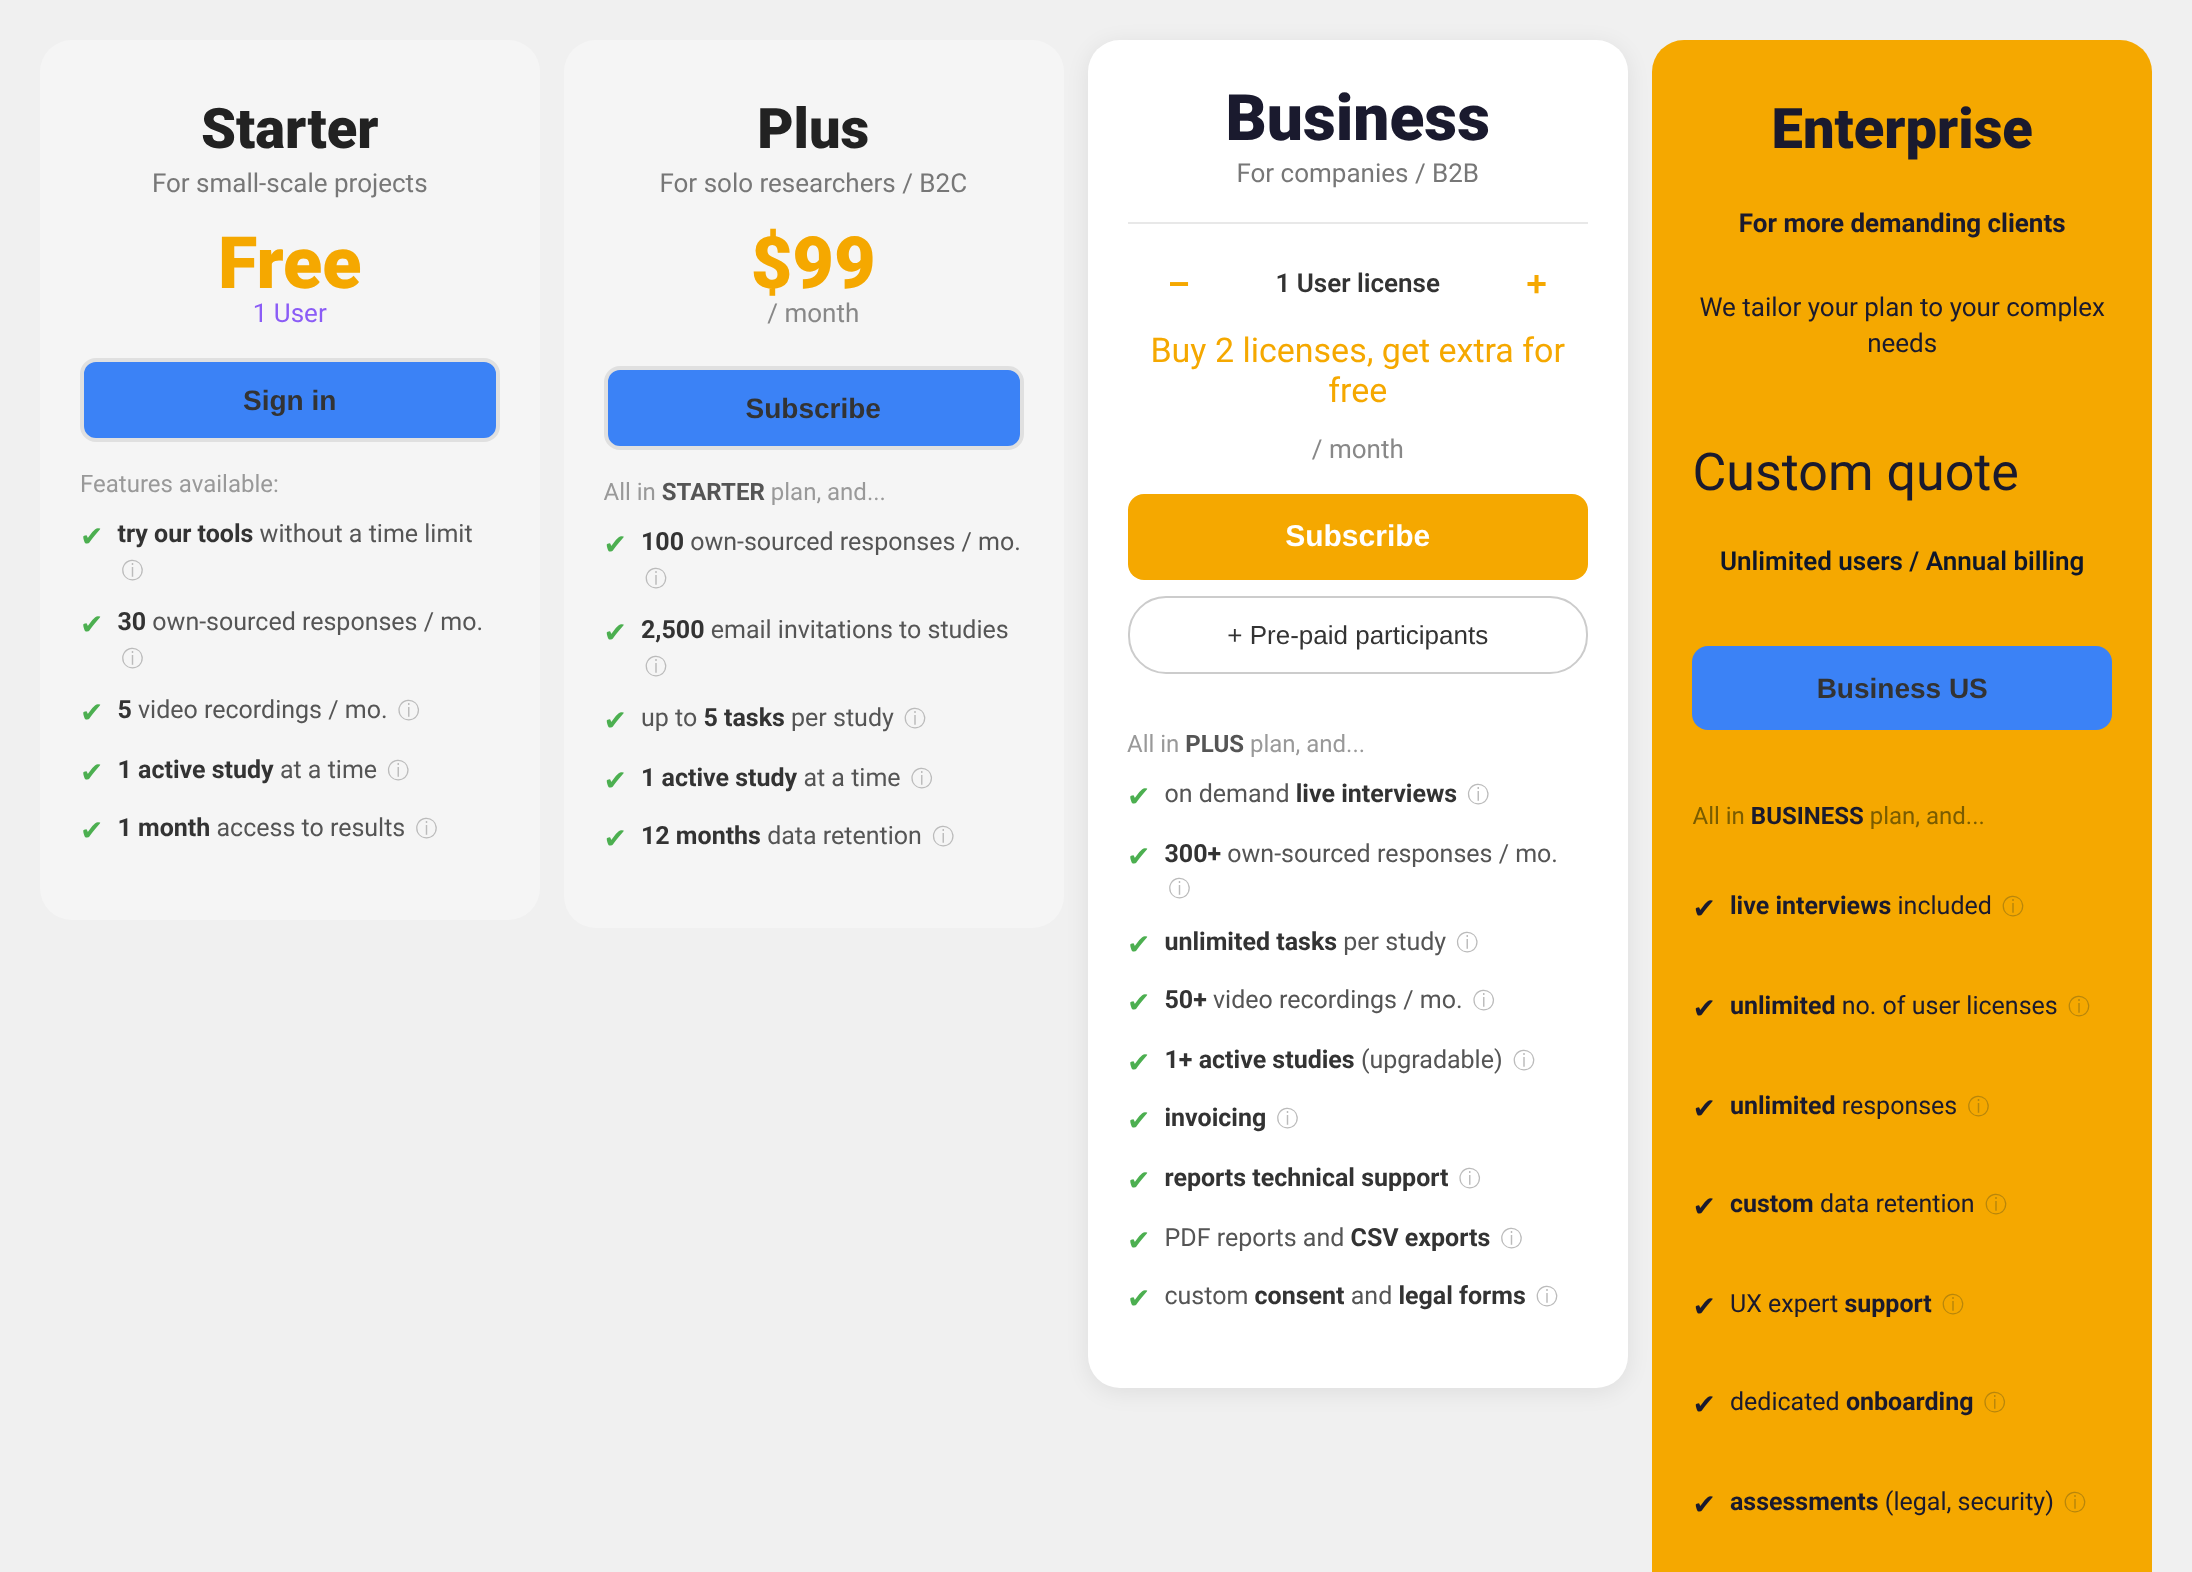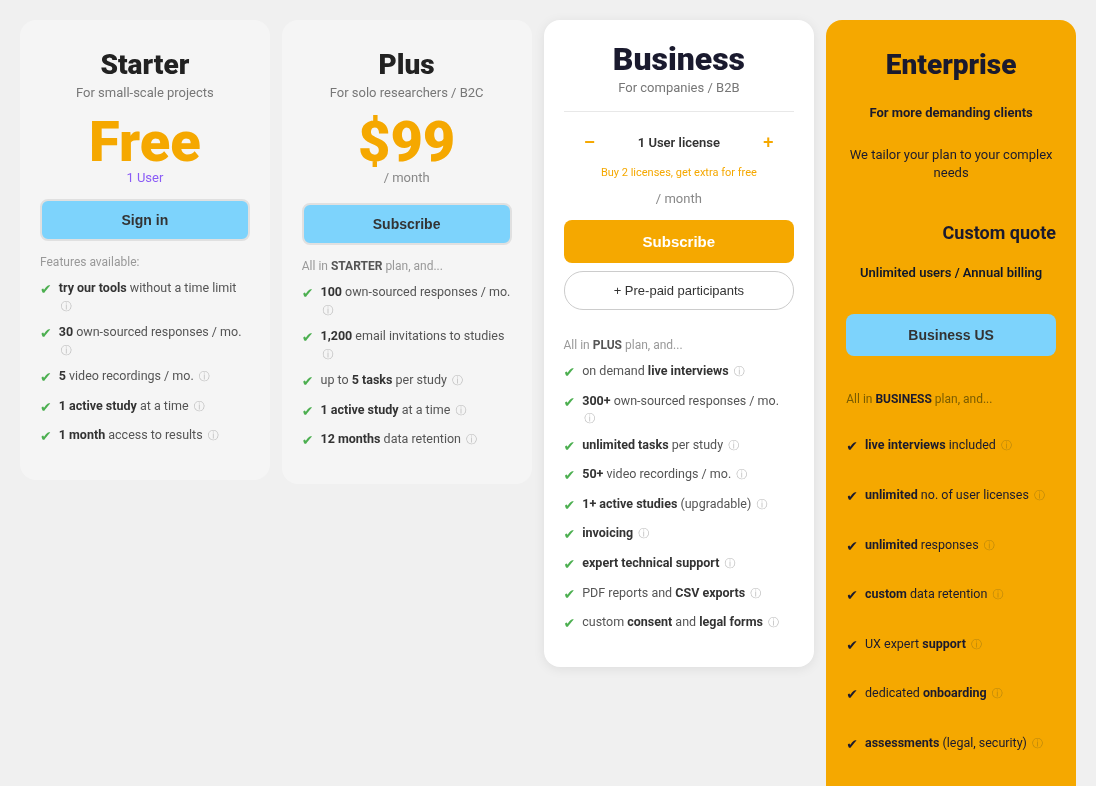--- a/index.html
+++ b/index.html
@@ -53,21 +53,21 @@
       font-weight: 600;
     }
     .plan-desc {
       font-size: 13px;
       color: #1a1a2e;
       text-align: center;
       margin-bottom: 12px;
       line-height: 1.4;
     }
     .price {
-      font-size: 56px;
+      font-size: 36px;
       font-weight: 900;
       color: #f5a800;
       text-align: center;
       line-height: 1;
       margin-top: 8px;
     }
     .price-label {
       font-size: 13px;
       color: #888;
       text-align: center;
@@ -101,39 +101,39 @@
       align-items: center;
       justify-content: center;
     }
     .license-text {
       font-size: 13px;
       font-weight: 600;
       color: #333;
       text-align: right;
     }
     .license-promo {
-      font-size: 11px;
+      font-size: 17px;
       color: #f5a800;
       text-align: center;
       margin-bottom: 12px;
     }
     .btn-primary {
       background: #f5a800;
       color: white;
       border: none;
       border-radius: 8px;
       padding: 13px 0;
       width: 100%;
       font-size: 15px;
       font-weight: 700;
       cursor: pointer;
       margin-bottom: 8px;
     }
     .btn-secondary {
-      background: #7dd3fc;
+      background: #3b82f6;
       color: #333;
       border: 2px solid #e0e0e0;
       border-radius: 8px;
       padding: 11px 0;
       width: 100%;
       font-size: 14px;
       font-weight: 600;
       cursor: pointer;
     }
     .plan-card.enterprise .btn-secondary {
@@ -261,21 +261,21 @@
     <p class="price-label">/ month</p>
     <div style="margin-bottom:14px;"></div>
     <button class="btn-secondary">Subscribe</button>
     <p class="features-title">All in <strong>STARTER</strong> plan, and...</p>
     <div class="feature-item">
       <span class="feature-icon">✔</span>
       <span><strong>100</strong> own-sourced responses / mo. <span class="info-icon">ⓘ</span></span>
     </div>
     <div class="feature-item">
       <span class="feature-icon">✔</span>
-      <span><strong>1,200</strong> email invitations to studies <span class="info-icon">ⓘ</span></span>
+      <span><strong>2,500</strong> email invitations to studies <span class="info-icon">ⓘ</span></span>
     </div>
     <div class="feature-item">
       <span class="feature-icon">✔</span>
       <span>up to <strong>5 tasks</strong> per study <span class="info-icon">ⓘ</span></span>
     </div>
     <div class="feature-item">
       <span class="feature-icon">✔</span>
       <span><strong>1 active study</strong> at a time <span class="info-icon">ⓘ</span></span>
     </div>
     <div class="feature-item">
@@ -318,37 +318,37 @@
     <div class="feature-item">
       <span class="feature-icon">✔</span>
       <span><strong>1+ active studies</strong> (upgradable) <span class="info-icon">ⓘ</span></span>
     </div>
     <div class="feature-item">
       <span class="feature-icon">✔</span>
       <span><strong>invoicing</strong> <span class="info-icon">ⓘ</span></span>
     </div>
     <div class="feature-item">
       <span class="feature-icon">✔</span>
-      <span><strong>expert technical support</strong> <span class="info-icon">ⓘ</span></span>
+      <span><strong>reports technical support</strong> <span class="info-icon">ⓘ</span></span>
     </div>
     <div class="feature-item">
       <span class="feature-icon">✔</span>
       <span>PDF reports and <strong>CSV exports</strong> <span class="info-icon">ⓘ</span></span>
     </div>
     <div class="feature-item">
       <span class="feature-icon">✔</span>
       <span>custom <strong>consent</strong> and <strong>legal forms</strong> <span class="info-icon">ⓘ</span></span>
     </div>
   </div>
 
   <div class="plan-card enterprise">
     <h2 class="plan-title">Enterprise</h2>
     <p class="plan-subtitle" style="color:#1a1a2e;font-weight:700;font-size:13px;">For more demanding clients</p>
     <p class="plan-desc">We tailor your plan to your complex needs</p>
-    <div style="font-size:18px;font-weight:700;color:#1a1a2e;text-align:right;margin:8px 0 2px;">Custom quote</div>
+    <div style="font-size:26px;font-weight:400;color:#1a1a2e;text-align:left;margin:8px 0 2px;">Custom quote</div>
     <p style="font-size:13px;color:#0f172a;text-align:center;font-weight:600;margin-bottom:14px;">Unlimited users / Annual billing</p>
     <button class="btn-secondary">Business US</button>
     <p class="features-title" style="color:#7a5c00;margin-top:16px;">All in <strong style="color:#1a1a2e;">BUSINESS</strong> plan, and...</p>
     <div class="feature-item">
       <span class="feature-icon">✔</span>
       <span><strong>live interviews</strong> included <span class="info-icon">ⓘ</span></span>
     </div>
     <div class="feature-item">
       <span class="feature-icon">✔</span>
       <span><strong>unlimited</strong> no. of user licenses <span class="info-icon">ⓘ</span></span>

